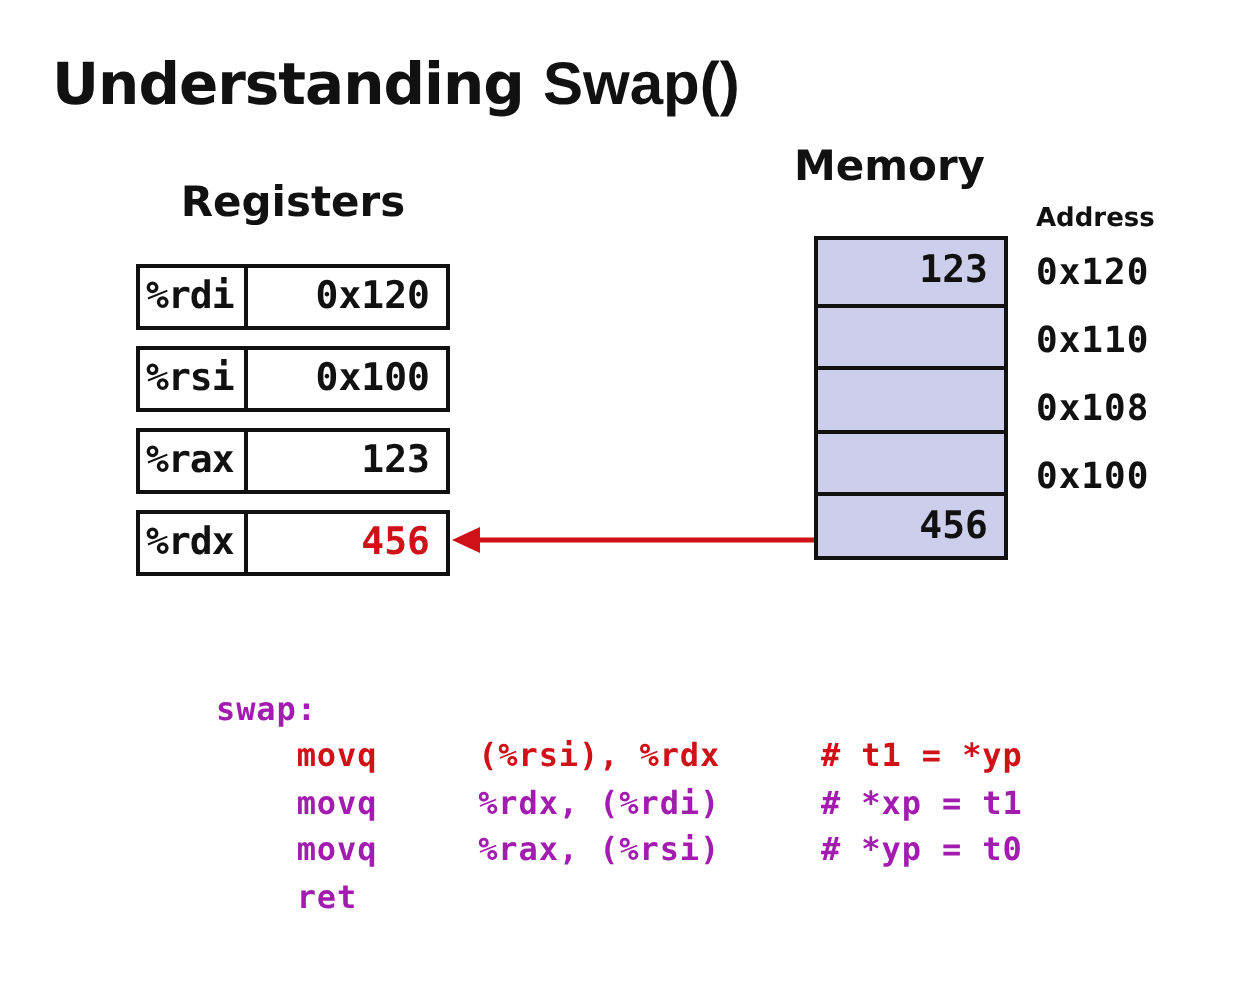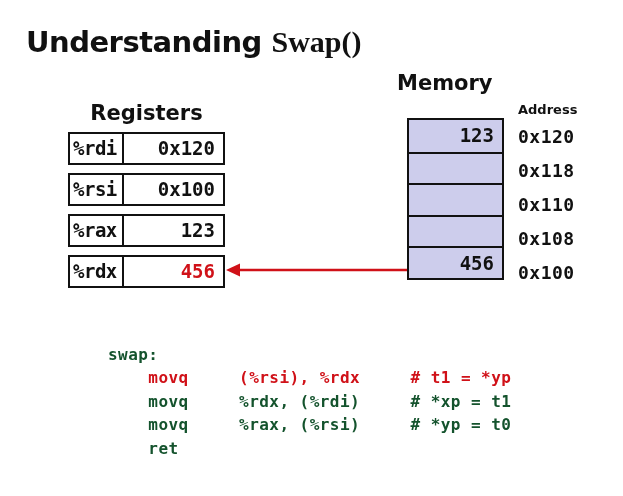--- a/index.html
+++ b/index.html
@@ -4,34 +4,34 @@
 <style>
   html,body{margin:0;padding:0;}
   .slide{
     position:relative;
     width:623px;height:496px;
     background:#ffffff;
     overflow:hidden;
     font-family:"DejaVu Sans", sans-serif;
     color:#111;
   }
-  .mono{font-family:Liberation Serif, serif;}
+  .mono{font-family:Liberation Sans, sans-serif;}
 
   
   .title{
     position:absolute;left:26px;top:6px;
     font-size:29px;font-weight:bold;letter-spacing:-0.5px;
     white-space:nowrap;
   }
   .title .mono{font-size:30px;letter-spacing:0;}
 
   
   .reg-heading{
     position:absolute;left:68px;top:89px;width:157px;
-    text-align:center;font-size:21px;font-weight:bold;margin-top:12px;
+    text-align:center;font-size:21px;font-weight:bold;
   }
   .mem-heading{
     position:absolute;left:397px;top:71px;width:117px;
     text-align:left;font-size:21px;font-weight:bold;
   }
   .addr-label{
     position:absolute;left:518px;top:102px;
     font-size:13px;font-weight:bold;
   }
 
@@ -89,21 +89,21 @@
   .arrow-svg{position:absolute;left:226px;top:260px;}
 
   
   .code{
     position:absolute;left:108px;top:343px;
   }
   .code-line{
     font-family:"DejaVu Sans Mono", monospace;
     font-weight:bold;font-size:16px;letter-spacing:0.45px;
     line-height:23.4px;white-space:pre;
-    color:#14532d;
+    color:#a21caf;
   }
   [data-highlight="true"]{color:#d01118;}
 </style>
 </head>
 <body>
 
 <div class="slide">
 
   <h1 class="title"><span>Understanding </span><span class="mono">Swap()</span></h1>
 
@@ -134,21 +134,20 @@
   <div class="mem-box">
     <div class="mem-cell">123</div>
     <div class="mem-cell"></div>
     <div class="mem-cell"></div>
     <div class="mem-cell"></div>
     <div class="mem-cell">456</div>
   </div>
 
   <div class="addr-col">
     <div class="addr">0x120</div>
-    <div class="addr">0x118</div>
     <div class="addr">0x110</div>
     <div class="addr">0x108</div>
     <div class="addr">0x100</div>
   </div>
 
   <svg class="arrow-svg" width="185" height="20" viewBox="0 0 185 20">
     <line x1="13" y1="10" x2="181" y2="10" stroke="#d01118" stroke-width="2.4"></line>
     <polygon points="0,10 14,3.5 14,16.5" fill="#d01118"></polygon>
   </svg>
 

